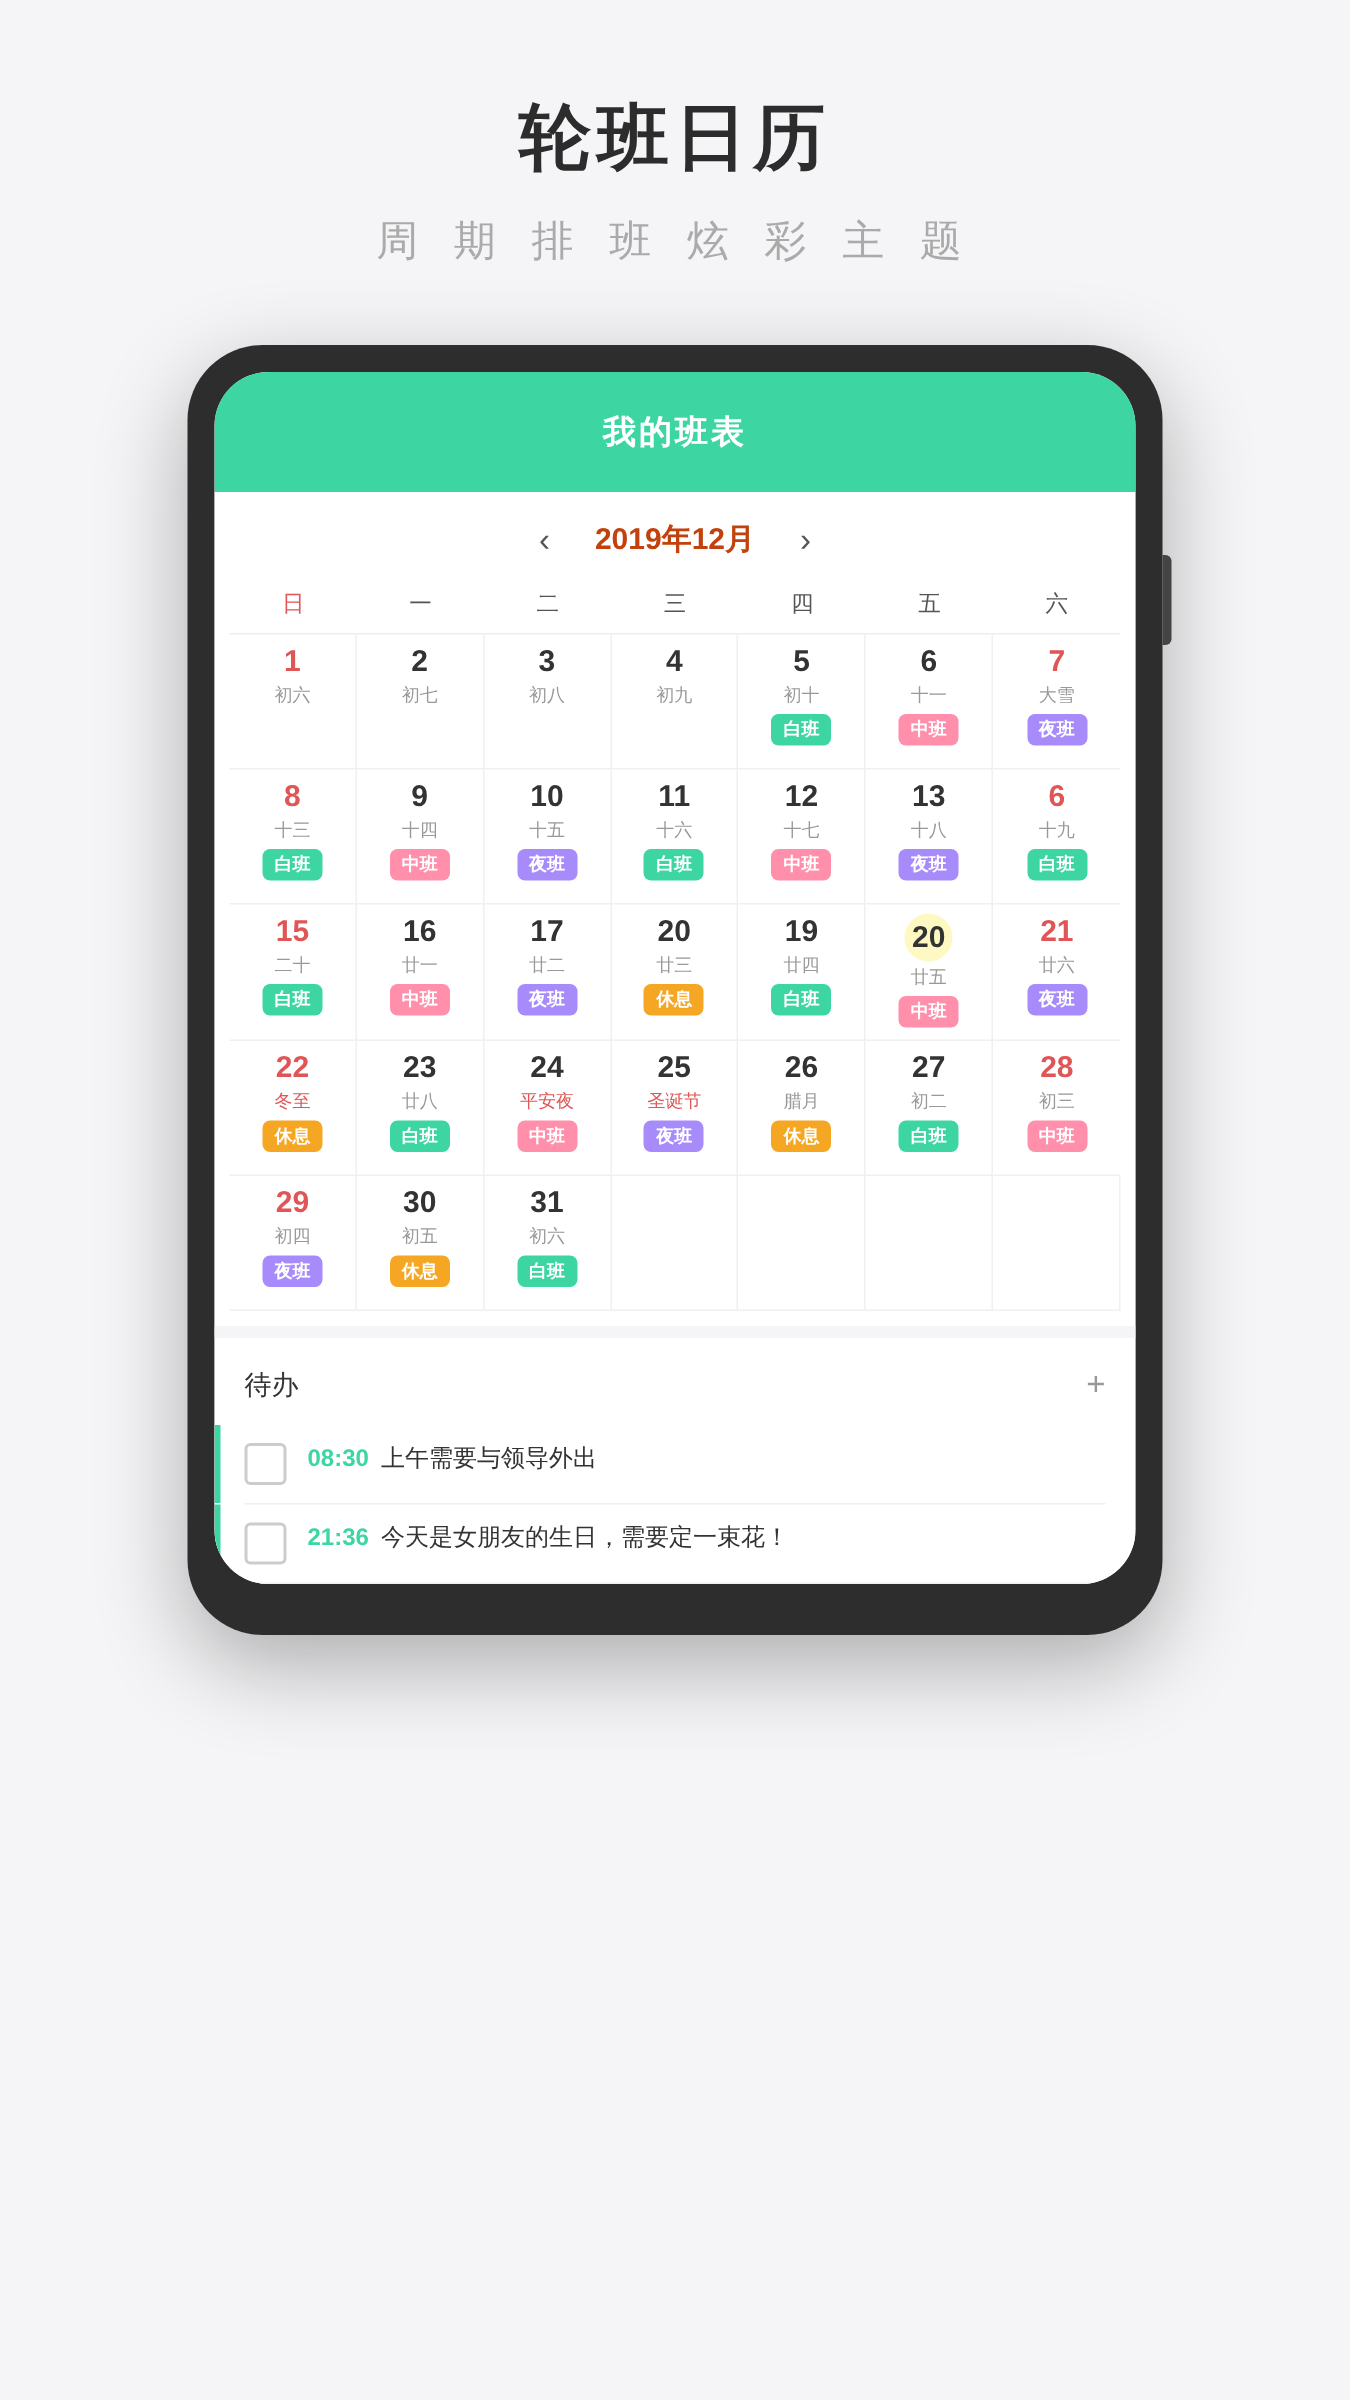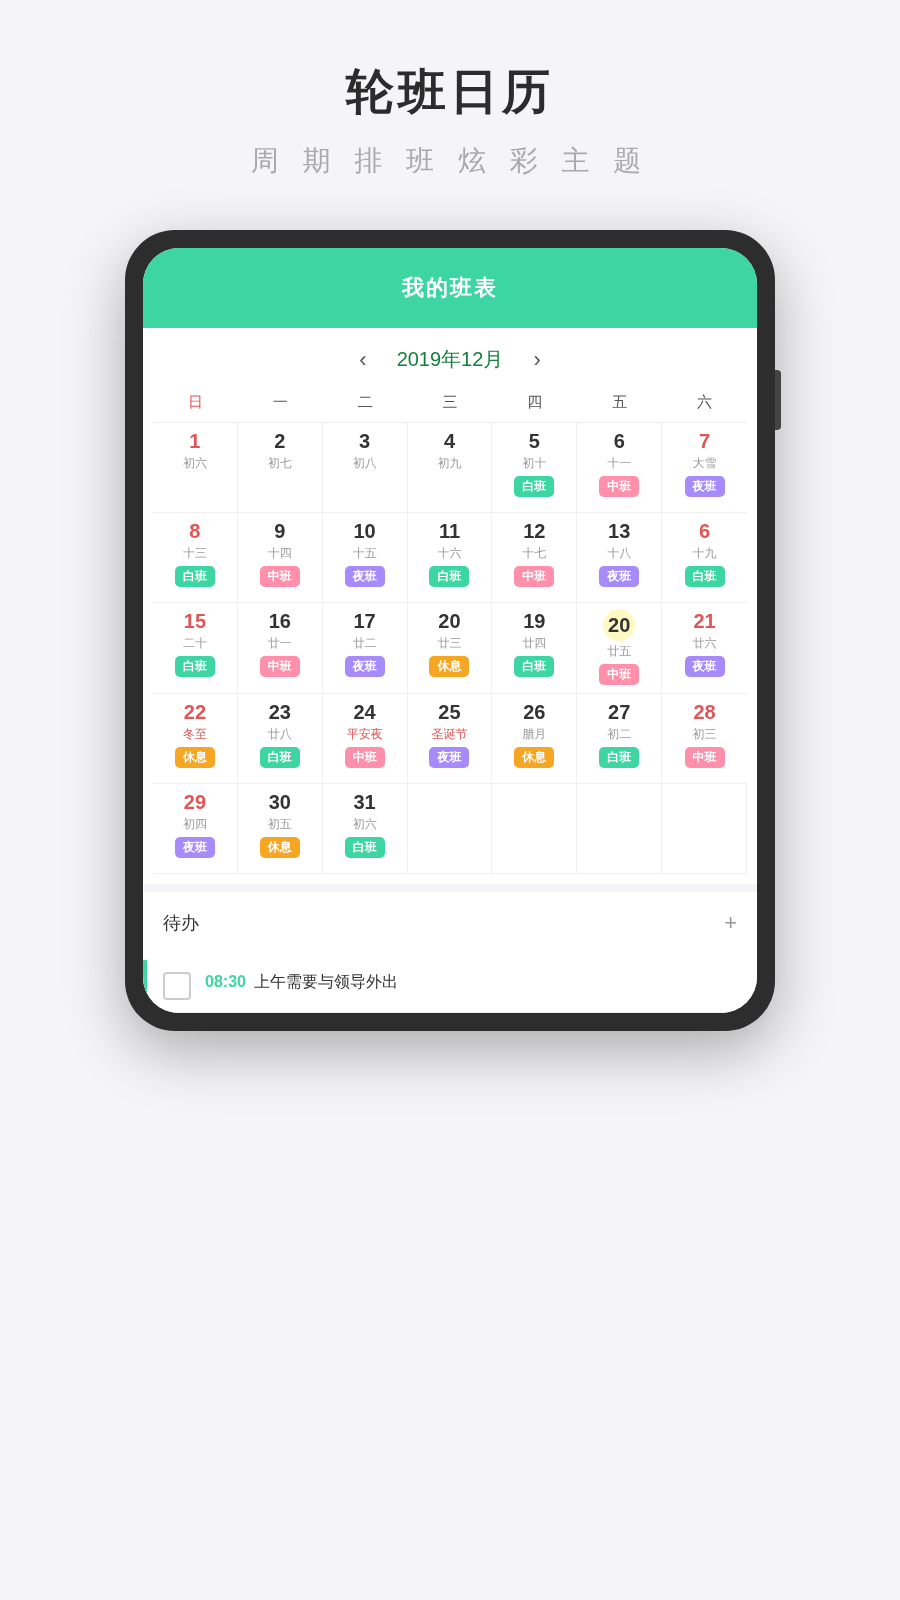--- a/index.html
+++ b/index.html
@@ -23,21 +23,21 @@
       font-size: 28px;
       color: #aaa;
       margin-top: 18px;
       letter-spacing: 8px;
     }
     .phone-wrapper {
       margin-top: 50px;
       width: 650px;
       background: #2d2d2d;
       border-radius: 50px;
-      padding: 18px 18px 18px 18px;
+      padding: 18px 18px 34px 18px;
       box-shadow: 0 20px 60px rgba(0,0,0,0.3);
       position: relative;
     }
     .phone-screen {
       background: #fff;
       border-radius: 36px;
       overflow: hidden;
     }
     .phone-header {
       background: #3dd6a3;
@@ -64,22 +64,22 @@
       gap: 20px;
     }
     .month-nav-arrow {
       font-size: 22px;
       color: #555;
       cursor: pointer;
       padding: 0 10px;
     }
     .month-nav-title {
       font-size: 20px;
-      color: #15803d;
-      font-weight: 400;
+      color: #c2410c;
+      font-weight: 700;
     }
     .weekday-row {
       display: grid;
       grid-template-columns: repeat(7, 1fr);
       text-align: center;
       padding: 6px 0;
       border-bottom: 1px solid #eee;
     }
     .weekday-cell {
       font-size: 15px;
@@ -146,21 +146,21 @@
     .todo-section {
       background: #fff;
       margin: 0;
       padding: 18px 20px 0 20px;
       border-top: 8px solid #f5f5f7;
     }
     .todo-header {
       display: flex;
       justify-content: space-between;
       align-items: center;
-      margin-bottom: 24px;
+      margin-bottom: 14px;
     }
     .todo-title {
       font-size: 18px;
       color: #333;
       font-weight: 500;
     }
     .todo-add-btn {
       font-size: 22px;
       color: #999;
       cursor: pointer;
@@ -412,17 +412,21 @@
     <div class="todo-section">
       <div class="todo-header">
         <span class="todo-title">待办</span>
         <span class="todo-add-btn">+</span>
       </div>
       <div id="todo-list">
           <div class="todo-item">
             <div class="todo-checkbox"></div>
             <div class="todo-content"><span class="todo-time">08:30</span><span class="todo-text">上午需要与领导外出</span></div>
           </div>
+          <div class="todo-item">
+            <div class="todo-checkbox"></div>
+            <div class="todo-content"><span class="todo-time">21:36</span><span class="todo-text">今天是女朋友的生日，需要定一束花！</span></div>
+          </div>
         </div>
     </div>
 
   </div>
 </div>
 
 </body></html>

